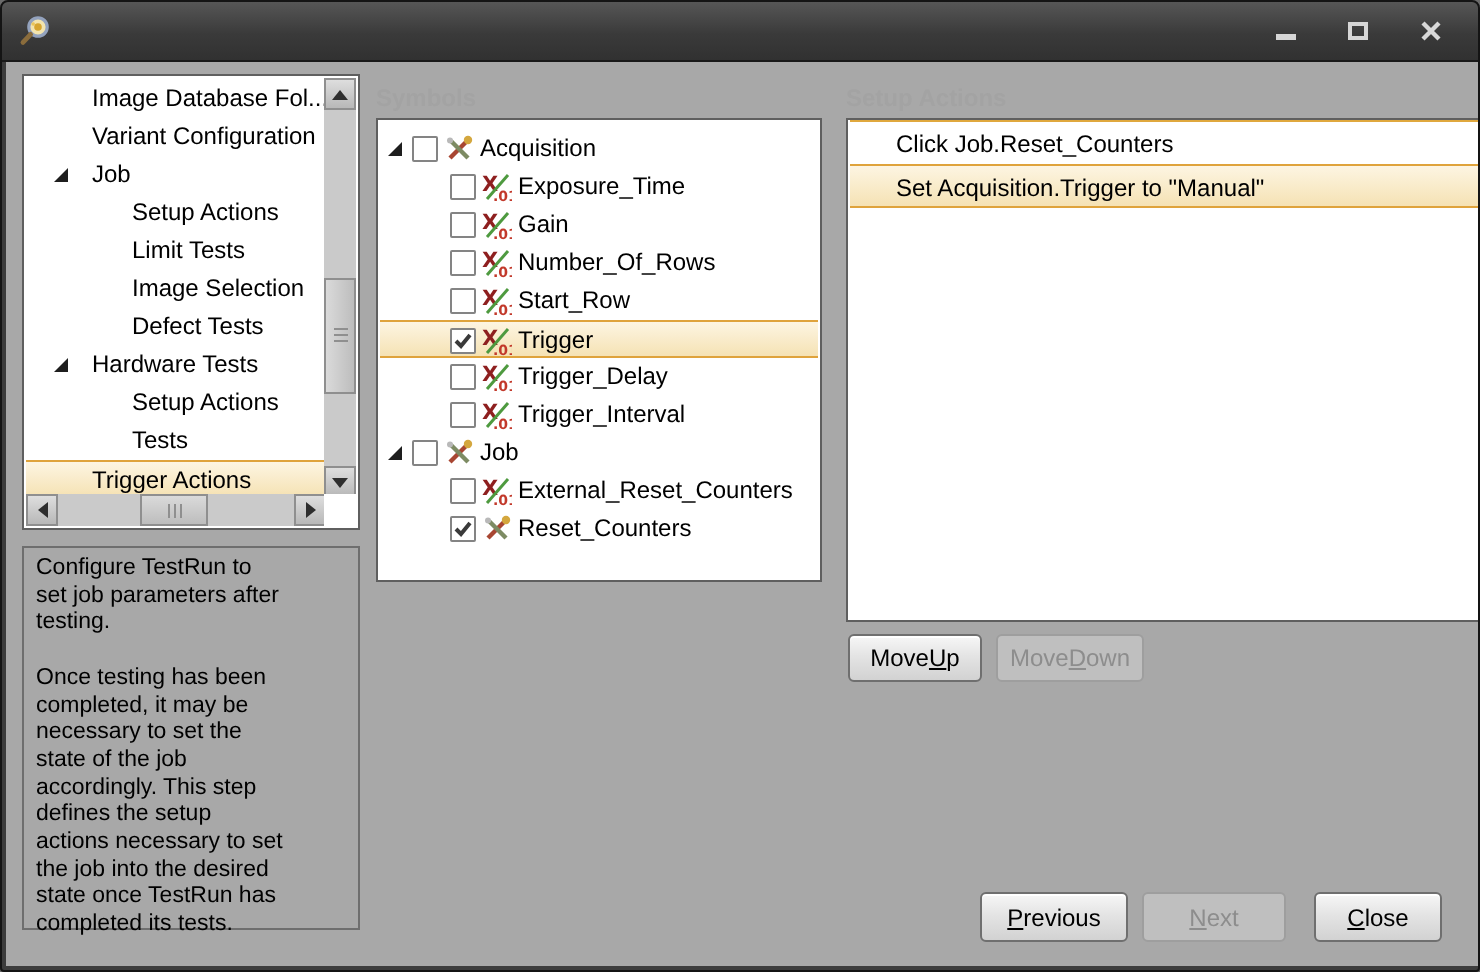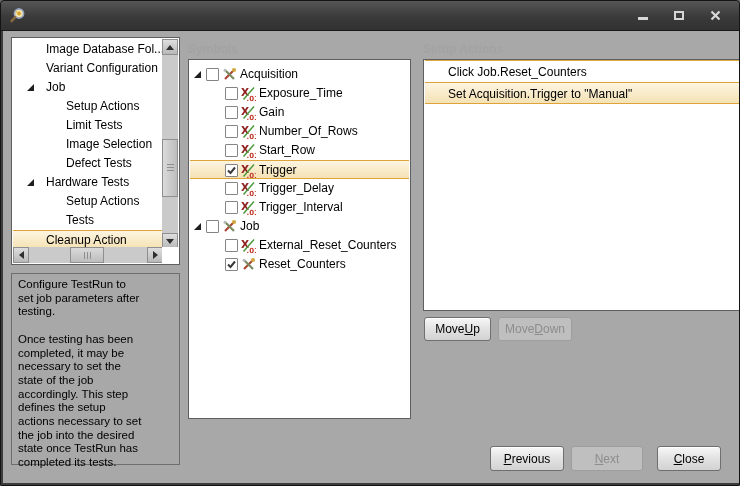--- a/index.html
+++ b/index.html
@@ -10,21 +10,21 @@
     background:linear-gradient(#565656,#3a3a3a 55%,#313131);border-bottom:1px solid #191919;
     border-radius:3px 3px 0 0;display:flex;align-items:center;}
   .title{color:#efefef;font-size:13px;margin-left:7px;text-shadow:0 1px 2px #000;}
   .winbtns{margin-left:auto;margin-right:12px;display:flex;gap:12px;align-items:center;}
   .wbtn{width:24px;height:18px;display:flex;align-items:center;justify-content:center;cursor:default;}
   .glyph-min{width:10px;height:3px;background:#d6d6d6;margin-top:6px;}
   .glyph-max{width:10px;height:9px;border:2px solid #d6d6d6;}
   .body{position:absolute;left:2px;top:30px;width:736px;height:452px;background:#a8a8a8;}
   .panel{position:absolute;background:#fff;border:1px solid #5f5f5f;}
   .nav{left:10px;top:36px;width:169px;height:228px;}
-  .sym{left:187px;top:58px;width:223px;height:360px;}
+  .sym{left:187px;top:58px;width:223px;height:232px;}
   .act{left:422px;top:58px;width:352px;height:252px;}
   .trow{position:absolute;left:1px;height:19px;font-size:12px;color:#000;}
   .nav .trow{right:17px;}
   .sym .trow{right:1px;}
   .trow .lbl{position:absolute;top:2px;white-space:nowrap;}
   .trow.sel{background:linear-gradient(#fdf5e2,#f5e2b4);border-top:1px solid #dfa33c;border-bottom:1px solid #dfa33c;}
   .exp{position:absolute;top:6px;width:0;height:0;border-left:7px solid transparent;border-bottom:7px solid #1e1e1e;}
   .cb{position:absolute;top:3px;width:13px;height:13px;background:#fff;border:1px solid #848484;border-radius:1px;}
   .cb svg{position:absolute;left:0;top:0;}
   .ticon{position:absolute;top:2px;}
@@ -135,21 +135,21 @@
           <span class="exp" style="left:14px"></span>
           <span class="lbl" style="left:33px">Hardware Tests</span>
         </div>
         <div class="trow" style="top: 154px;">
           <span class="lbl" style="left:53px">Setup Actions</span>
         </div>
         <div class="trow" style="top: 173px;">
           <span class="lbl" style="left:53px">Tests</span>
         </div>
         <div class="trow sel" style="top: 192px;">
-          <span class="lbl" style="left:33px">Cleanup Action</span>
+          <span class="lbl" style="left:33px">Trigger Actions</span>
         </div>
       </div>
     <div class="vscroll">
       <div class="sbtn up">
           <div class="tri tri-up"></div>
         </div>
       <div class="vthumb"></div>
       <div class="sbtn dn">
           <div class="tri tri-down"></div>
         </div>

